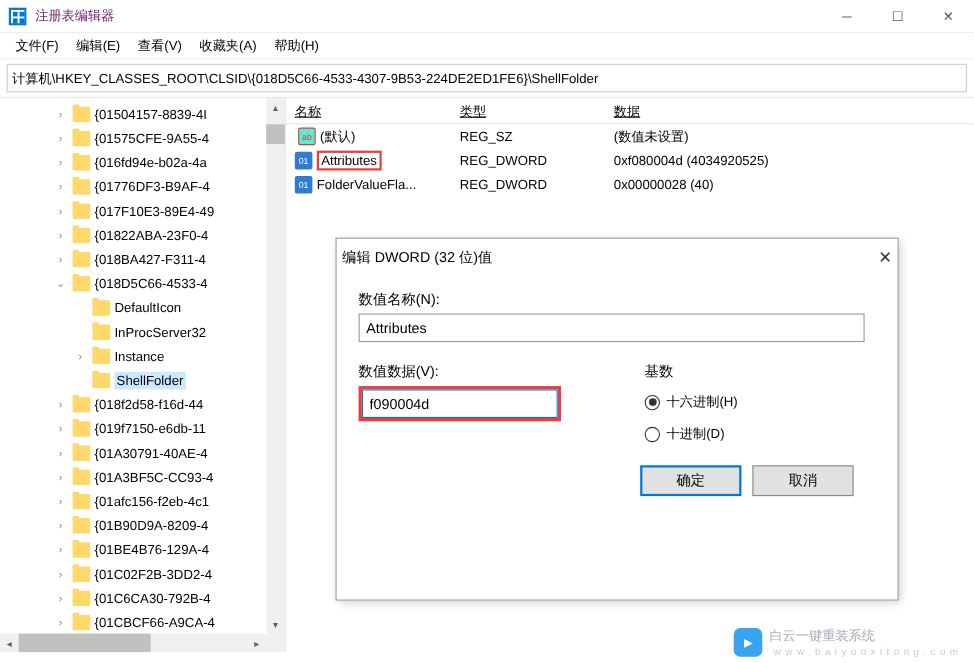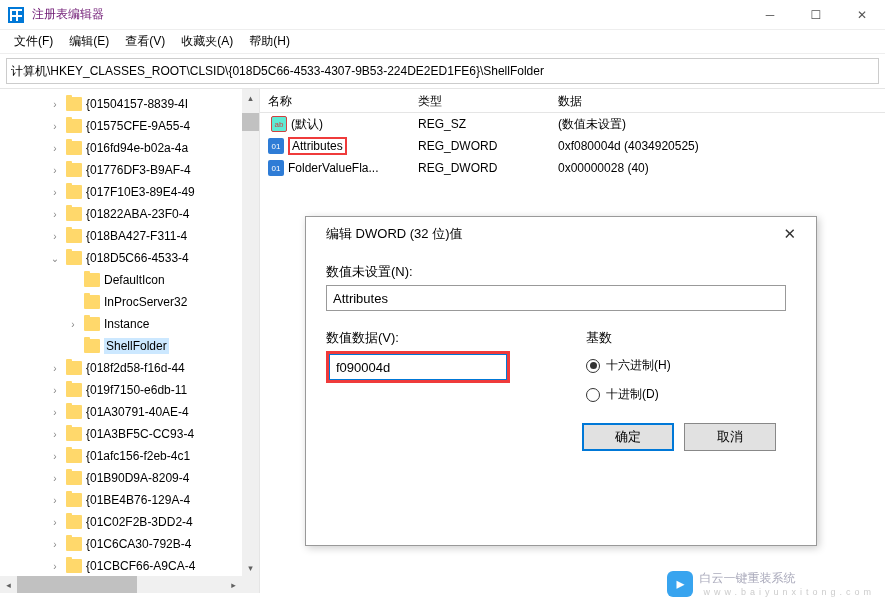--- a/index.html
+++ b/index.html
@@ -38,33 +38,33 @@
 .tree-row.child.has-chev .chev { visibility: visible; }
 .tree-scroll-v { position: absolute; right: 0; top: 0; bottom: 0; width: 17px; background: #f0f0f0; }
 .tree-scroll-thumb-v { position: absolute; right: 0; top: 24px; width: 17px; height: 18px; background: #c1c1c1; }
 .tree-scroll-h { position: absolute; left: 0; right: 17px; bottom: 0; height: 17px; background: #f0f0f0; }
 .tree-scroll-thumb-h { position: absolute; bottom: 0; left: 0; height: 17px; width: 120px; background: #c1c1c1; }
 .scroll-arrow { position: absolute; width: 17px; height: 17px; display: flex; align-items: center; justify-content: center; color: #606060; font-size: 9px; }
 
 
 .list { flex: 1; position: relative; }
 .columns { display: flex; height: 24px; border-bottom: 1px solid #e5e5e5; }
-.col { padding: 4px 8px; color: #000; border-right: 1px solid transparent; }
+.col { padding: 4px 8px; color: #000; border-right: 1px solid transparent; text-decoration: underline; }
 .col1 { width: 150px; } .col2 { width: 140px; } .col3 { flex: 1; }
 .list-row { display: flex; height: 22px; align-items: center; }
 .list-row .c-icon { width: 16px; height: 16px; margin: 0 4px 0 8px; background: #2e7cd6; border-radius: 2px; display: flex; align-items: center; justify-content: center; color: #fff; font-size: 8px; }
 .list-row .ab-icon { background: #5eead4; border: 1px solid #d04040; color: #d04040; margin-left: 11px; }
 .list-row .c1 { width: 150px; display: flex; align-items: center; }
 .list-row .c2 { width: 140px; padding-left: 8px; }
 .list-row .c3 { flex: 1; padding-left: 8px; }
 .highlight-box { border: 2px solid #ef3b3b; padding: 0 2px; }
 
 
 .dialog { position: absolute; left: 305px; top: 216px; width: 512px; height: 330px; background: #fff; border: 1px solid #999; box-shadow: 2px 2px 8px rgba(0,0,0,0.2); }
-.dlg-title { height: 34px; display: flex; align-items: center; padding: 0 20px; }
+.dlg-title { height: 34px; display: flex; align-items: center; padding: 0 5px; }
 .dlg-title-text { flex: 1; font-size: 13px; }
 .dlg-close { font-size: 15px; width: 32px; text-align: right; color: #333; }
 .dlg-body { padding: 12px 20px; }
 .field-label { margin-bottom: 4px; color: #000; font-size: 13px; }
 .field-input { width: 460px; height: 26px; border: 1px solid #999; padding: 0 6px; font-size: 13px; display: flex; align-items: center; }
 .field-input.readonly { background: #fff; color: #000; }
 .value-section { display: flex; margin-top: 18px; align-items: flex-start; }
 .value-left { width: 240px; }
 .value-input-wrap { border: 3px solid #ef3b3b; padding: 0; width: 184px; }
 .value-input { width: 100%; height: 26px; border: 1px solid #0078d7; padding: 0 6px; font-family: inherit; font-size: 13px; outline: none; }
@@ -269,21 +269,21 @@
   </div>
 
 </div>
 
 <div class="dialog">
   <div class="dlg-title">
     <div class="dlg-title-text">编辑 DWORD (32 位)值</div>
     <div class="dlg-close">✕</div>
   </div>
   <div class="dlg-body">
-    <div class="field-label">数值未设置(N):</div>
+    <div class="field-label">数值名称(N):</div>
     <div class="field-input readonly">Attributes</div>
 
     <div class="value-section">
       <div class="value-left">
         <div class="field-label">数值数据(V):</div>
         <div class="value-input-wrap">
           <input class="value-input" value="f090004d" style="">
         </div>
       </div>
       <div class="radix">

